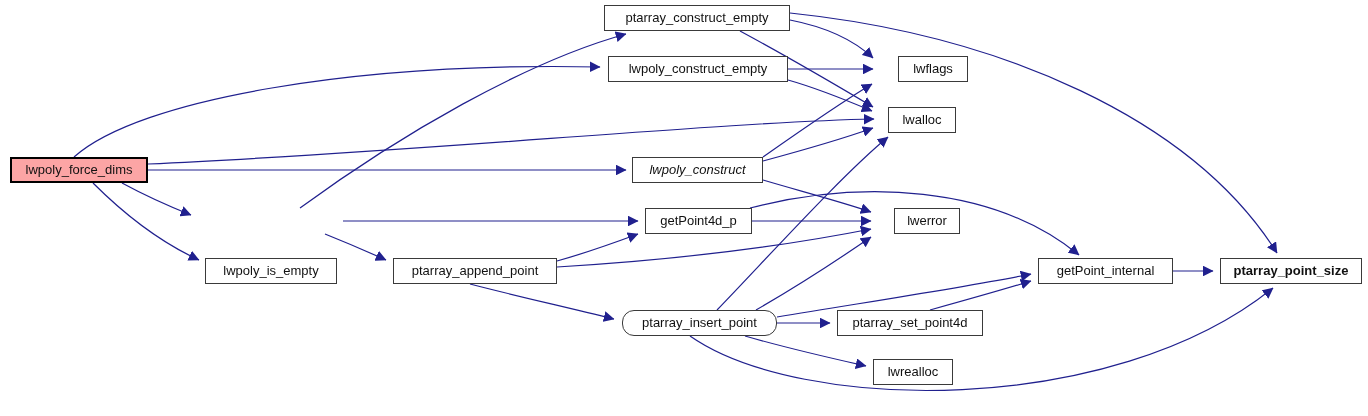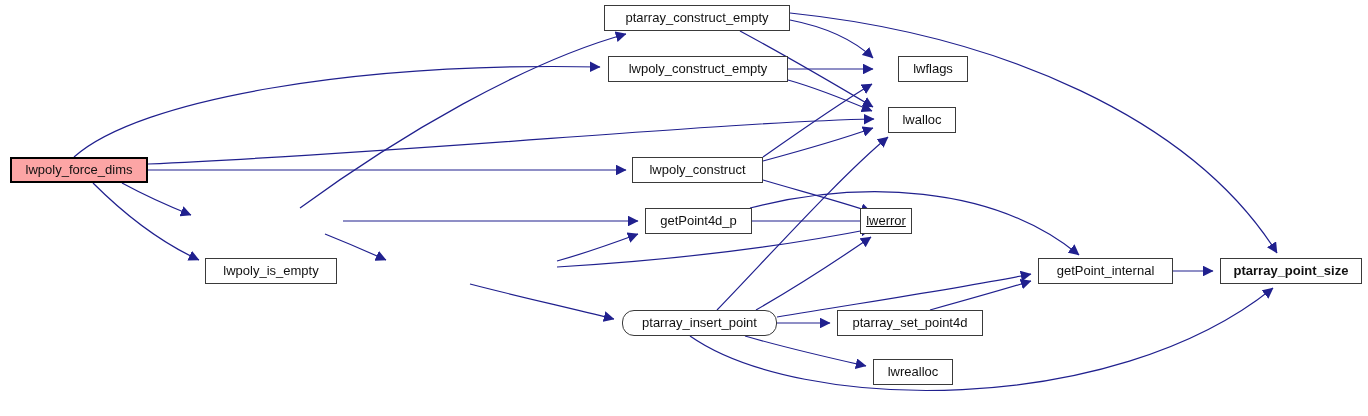--- a/index.html
+++ b/index.html
@@ -78,26 +78,27 @@
     <path class="edge" marker-end="url(#arrow)" d="M777,323 L830,323"></path>
     <path class="edge" marker-end="url(#arrow)" d="M745,336 C790,349 826,357 866,366"></path>
     <path class="edge" marker-end="url(#arrow)" d="M777,317 C880,300 972,286 1031,274"></path>
     <path class="edge" marker-end="url(#arrow)" d="M690,336 C800,413 1112,418 1273,288"></path>
     <path class="edge" marker-end="url(#arrow)" d="M930,310 C966,300 1002,290 1031,281"></path>
     <path class="edge" marker-end="url(#arrow)" d="M1173,271 L1213,271"></path>
   </svg>
 
   <div class="node highlight" style="left:10px;  top:157px; width:138px;">lwpoly_force_dims</div>
   <div class="node" style="left:205px; top:258px; width:132px;">lwpoly_is_empty</div>
+  <div class="node" style="left:393px; top:258px; width:164px;">ptarray_append_point</div>
   <div class="node" style="left:604px; top:5px;   width:186px;">ptarray_construct_empty</div>
   <div class="node" style="left:608px; top:56px;  width:180px;">lwpoly_construct_empty</div>
-  <div class="node" style="left:632px; top:157px; width:131px;">lwpoly_construct</div>
+  <div class="node" style="left:632px; top:157px; width:131px;font-style:italic;">lwpoly_construct</div>
   <div class="node" style="left:645px; top:208px; width:107px;">getPoint4d_p</div>
   <div class="node" style="left:880px; top:56px;  width:70px;margin-left:18px;">lwflags</div>
   <div class="node" style="left:880px; top:107px; width:68px;margin-left:8px;">lwalloc</div>
-  <div class="node" style="left:860px; top:208px; width:52px;text-decoration:underline;">lwerror</div>
+  <div class="node" style="left:894px; top:208px; width:66px;">lwerror</div>
   <div class="node" style="left:622px; top:310px; width:155px;border-radius:12px;">ptarray_insert_point</div>
   <div class="node" style="left:837px; top:310px; width:146px;">ptarray_set_point4d</div>
   <div class="node" style="left:873px; top:359px; width:80px;">lwrealloc</div>
   <div class="node" style="left:1038px;top:258px; width:135px;">getPoint_internal</div>
   <div class="node" style="left:1220px;top:258px; width:142px;font-weight:bold;">ptarray_point_size</div>
 
 </div>
 
 </body></html>

